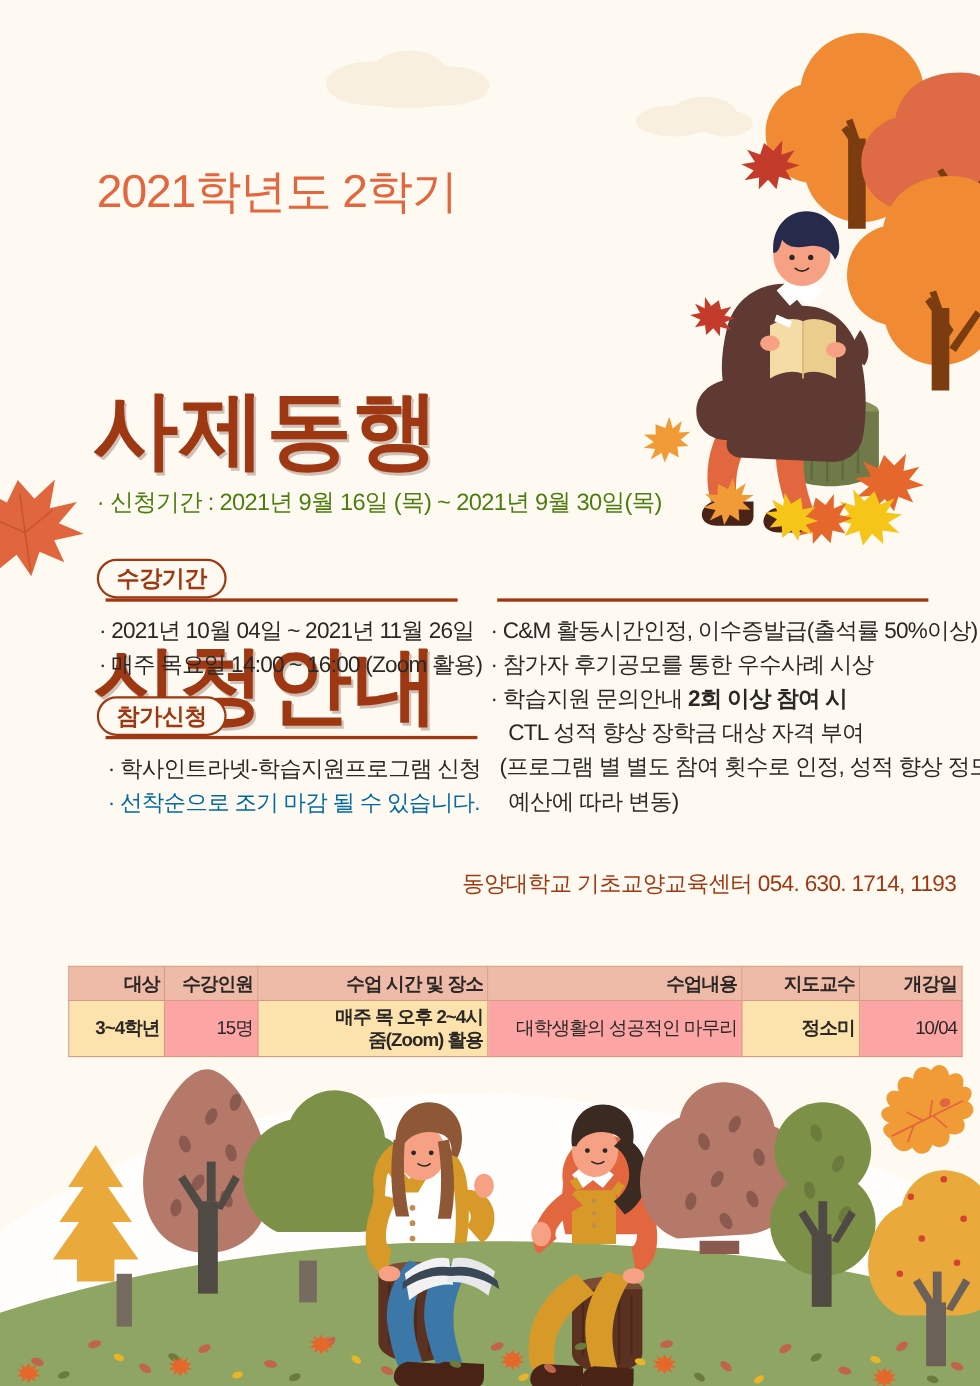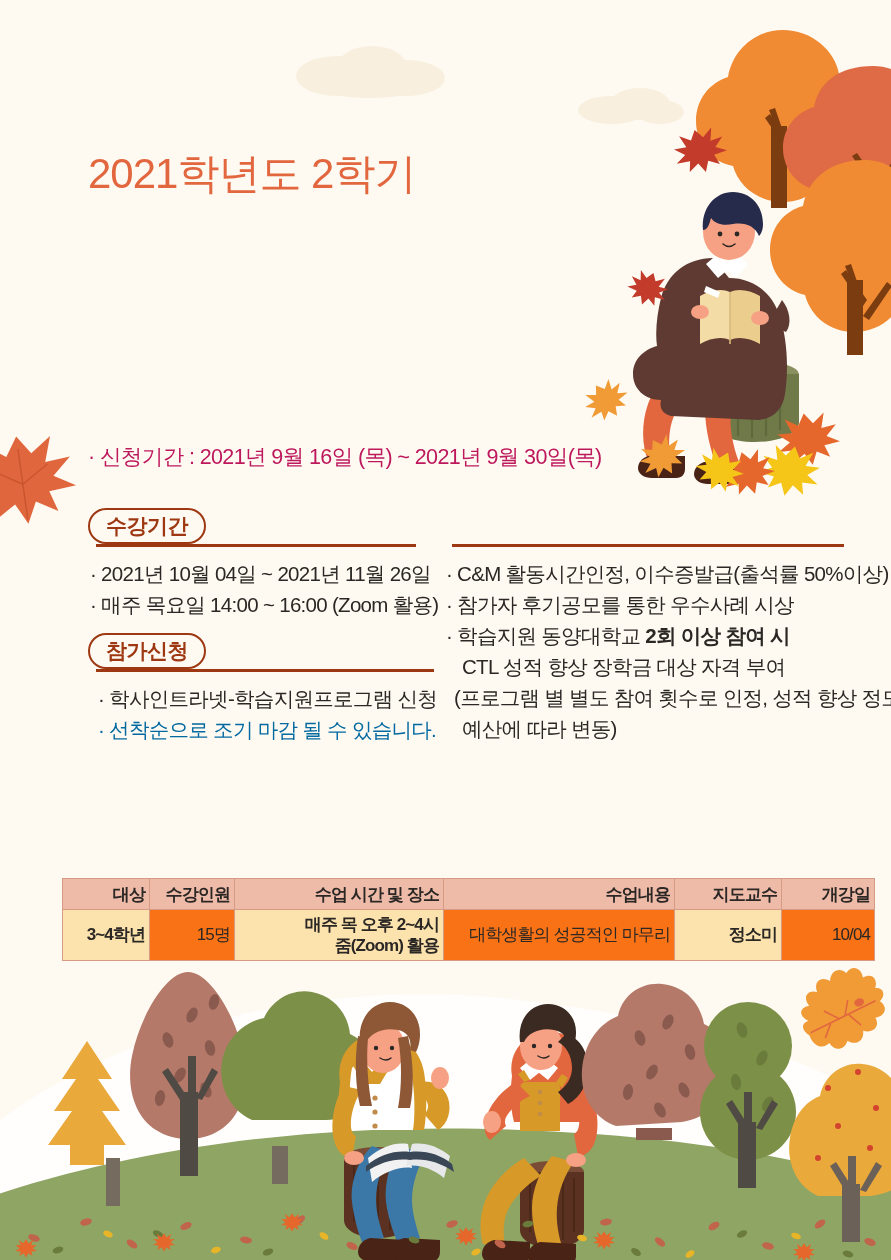--- a/index.html
+++ b/index.html
@@ -36,21 +36,21 @@
     font-weight:700;
     color:#9E3812;
     text-shadow:2px 3px 0 rgba(90,40,20,.28);
     white-space:pre;
   }
   .applyperiod{
     position:absolute;
     left:88px; top:442px;
     font-size:21.5px;
     letter-spacing:-0.6px;
-    color:#be185d;
+    color:#4d7c0f;
     white-space:nowrap;
   }
 
   
   .sec{position:absolute;}
   .sec .pillwrap{position:relative;height:40px;}
   .pill{
     position:absolute; left:0; top:0;
     height:36px;
     box-sizing:border-box;
@@ -113,21 +113,21 @@
     vertical-align:middle;
     padding:0 4px;
   }
   table.info th{
     background:#EFBBA9;
     height:30px;
     font-weight:700;
   }
   table.info td{height:50px;line-height:1.25;}
   td.tint{background:#FCE3AE;font-weight:700;}
-  td.plain{background:#f97316;}
+  td.plain{background:#fca5a5;}
   .w-daesang{width:78px;}
   .w-inwon{width:76px;}
   .w-time{width:200px;}
   .w-content{width:222px;}
   .w-prof{width:98px;}
   .w-date{width:84px;}
 </style>
 </head>
 <body>
 
@@ -528,20 +528,24 @@
           <line x1="-10" y1="0" x2="-20" y2="12"></line>
           <line x1="10" y1="-2" x2="18" y2="12"></line>
         </g>
         <ellipse cx="24" cy="-10" rx="5" ry="4" fill="#E2673F"></ellipse>
       </g>
     </g>
   </svg>
 
   <div class="kicker">2021학년도 2학기</div>
 
+  <div class="title">
+    <div>사제동행</div>
+    <div>신청안내</div>
+  </div>
 
   <div class="applyperiod">· 신청기간 : 2021년 9월 16일 (목) ~ 2021년 9월 30일(목)</div>
 
   <div class="sec" style="left:88px; top:508px; width:330px;">
     <div class="pillwrap">
       <div class="pill">수강기간</div>
       <div class="rule" style="width:320px;"></div>
     </div>
     <div class="body">
       <div class="line">· 2021년 10월 04일 ~ 2021년 11월 26일</div>
@@ -560,27 +564,28 @@
     </div>
   </div>
 
   <div class="sec" style="left:444px; top:508px; width:400px;">
     <div class="pillwrap">
       <div class="rule" style="width:392px;"></div>
     </div>
     <div class="body">
       <div class="line">· C&amp;M 활동시간인정, 이수증발급(출석률 50%이상)</div>
       <div class="line">· 참가자 후기공모를 통한 우수사례 시상</div>
-      <div class="line"><span>· 학습지원 동양대학교 </span><span class="bold">2회 이상 참여 시</span></div>
+      <div class="line"><span>· 학습지원 문의안내 </span><span class="bold">2회 이상 참여 시</span></div>
       <div class="line indent">CTL 성적 향상 장학금 대상 자격 부여</div>
       <div class="line" style="padding-left:8px;">(프로그램 별 별도 참여 횟수로 인정, 성적 향상 정도와</div>
       <div class="line indent">예산에 따라 변동)</div>
     </div>
   </div>
 
+  <div class="contact-text">동양대학교 기초교양교육센터 054. 630. 1714, 1193</div>
 
   <table class="info">
     <thead>
       <tr>
         <th class="w-daesang">대상</th>
         <th class="w-inwon">수강인원</th>
         <th class="w-time">수업 시간 및 장소</th>
         <th class="w-content">수업내용</th>
         <th class="w-prof">지도교수</th>
         <th class="w-date">개강일</th>

